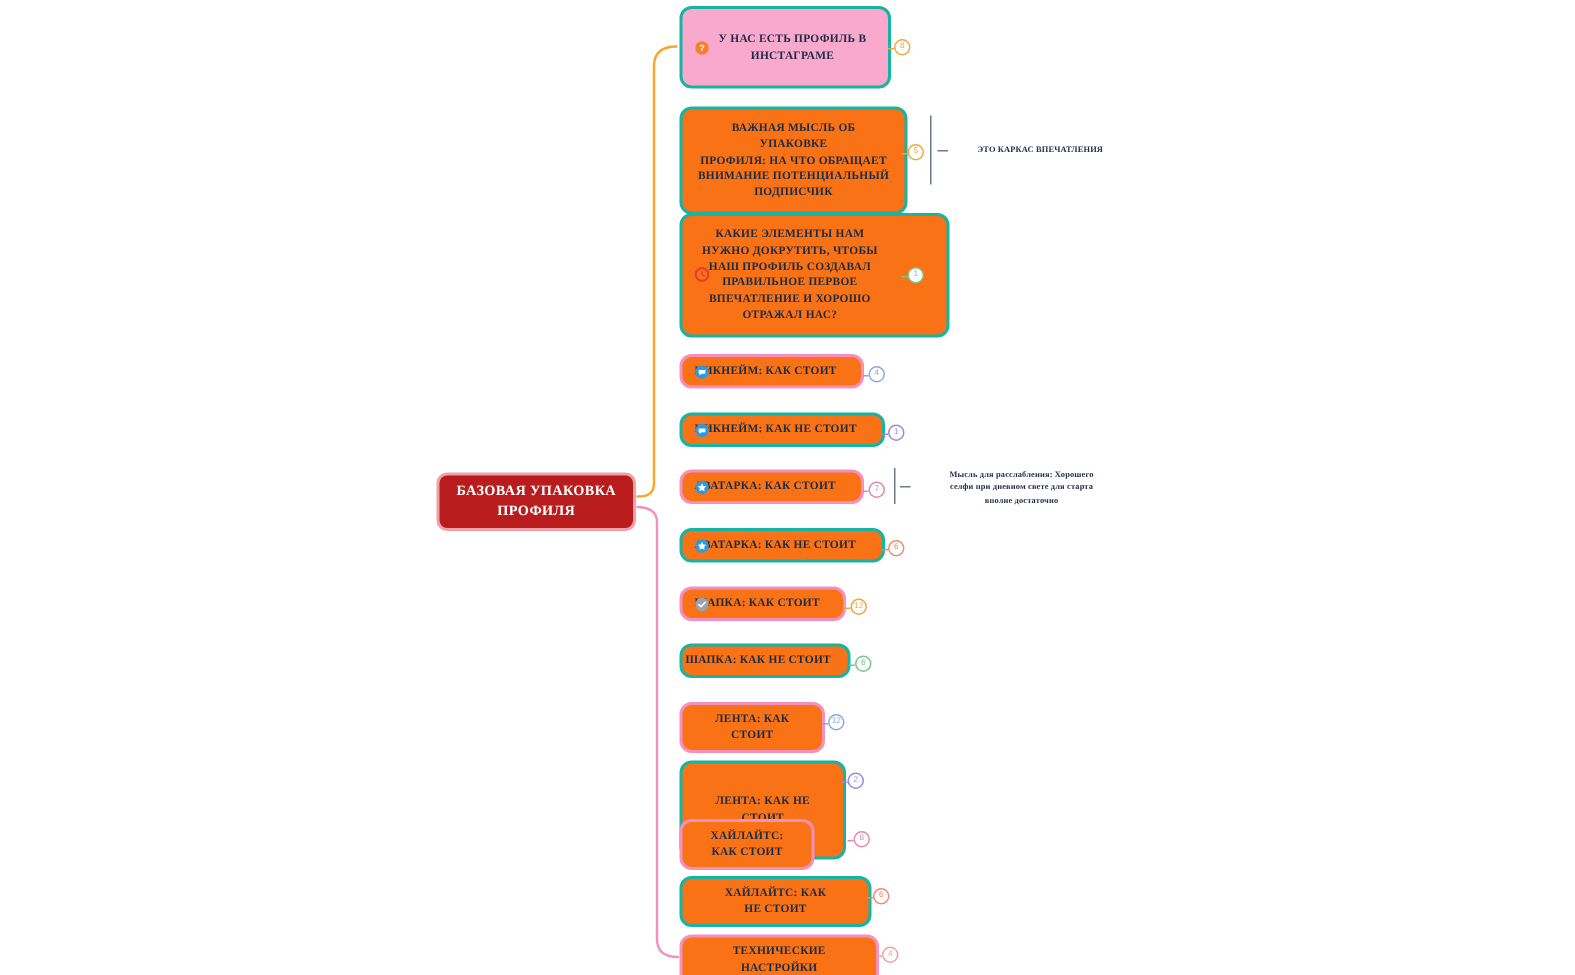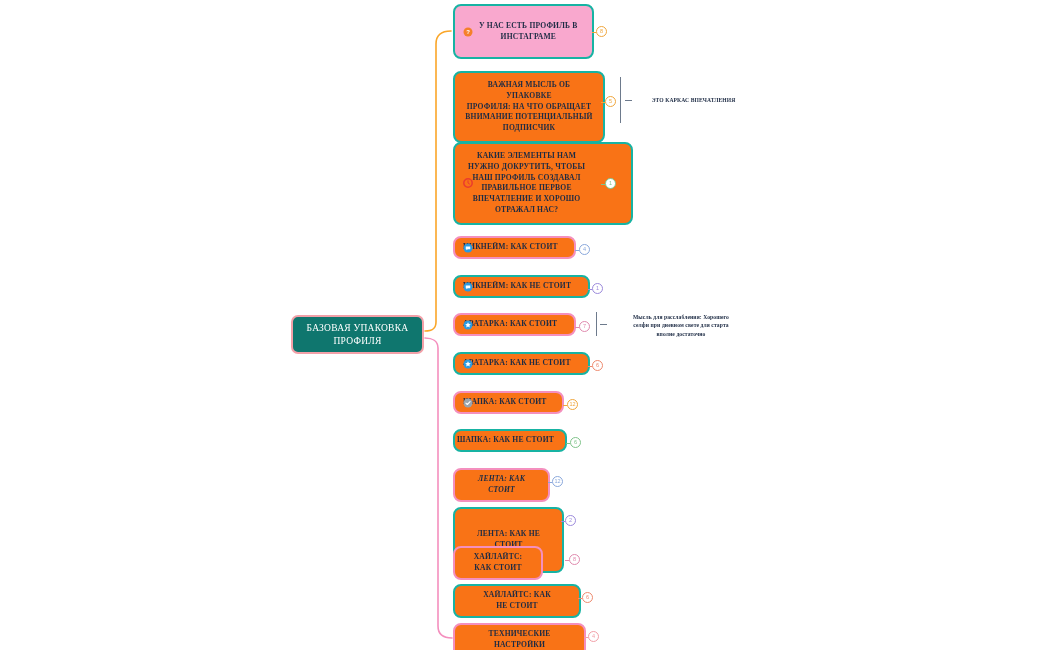--- a/index.html
+++ b/index.html
@@ -22,30 +22,30 @@
     left: 0; top: 0;
     width: 1050px; height: 650px;
     pointer-events: none;
   }
 
   
   .root-node {
     position: absolute;
     left: 291px; top: 315px;
     width: 133px; height: 39px;
-    background: #0f766e;
+    background: #b91c1c;
     border: 2px solid #F2A0A8;
     border-radius: 7px;
     display: flex;
     align-items: center;
     justify-content: center;
     text-align: center;
     color: #ffffff;
     font-size: 9.5px;
-    font-weight: normal;
+    font-weight: bold;
     letter-spacing: 0.25px;
     line-height: 1.28;
     padding: 2px 6px;
   }
 
   
   .node {
     position: absolute;
     display: flex;
     align-items: center;
@@ -263,21 +263,21 @@
         <span class="badge-stem"></span>
         <span>12</span>
       </div>
       <div class="node teal" style="left: 453px; top: 429px; width: 114px; min-height: 23px; padding: 4px 2px;">
         <span class="node-text">ШАПКА: КАК НЕ СТОИТ</span>
       </div>
       <div class="badge" style="left: 570px; top: 437px; color: rgb(127, 196, 138);">
         <span class="badge-stem"></span>
         <span>6</span>
       </div>
-      <div class="node pink" style="left: 453px; top: 468px; width: 97px; min-height: 23px; padding: 4px 10px; font-style: italic;">
+      <div class="node pink" style="left: 453px; top: 468px; width: 97px; min-height: 23px; padding: 4px 10px;">
         <span class="node-text">ЛЕНТА: КАК СТОИТ</span>
       </div>
       <div class="badge" style="left: 552px; top: 476px; color: rgb(138, 168, 220);">
         <span class="badge-stem"></span>
         <span>12</span>
       </div>
       <div class="node teal" style="left: 453px; top: 507px; width: 111px; min-height: 23px; padding: 20px 10px;">
         <span class="node-text">ЛЕНТА: КАК НЕ СТОИТ</span>
       </div>
       <div class="badge" style="left: 565px; top: 515px; color: rgb(156, 138, 220);">

